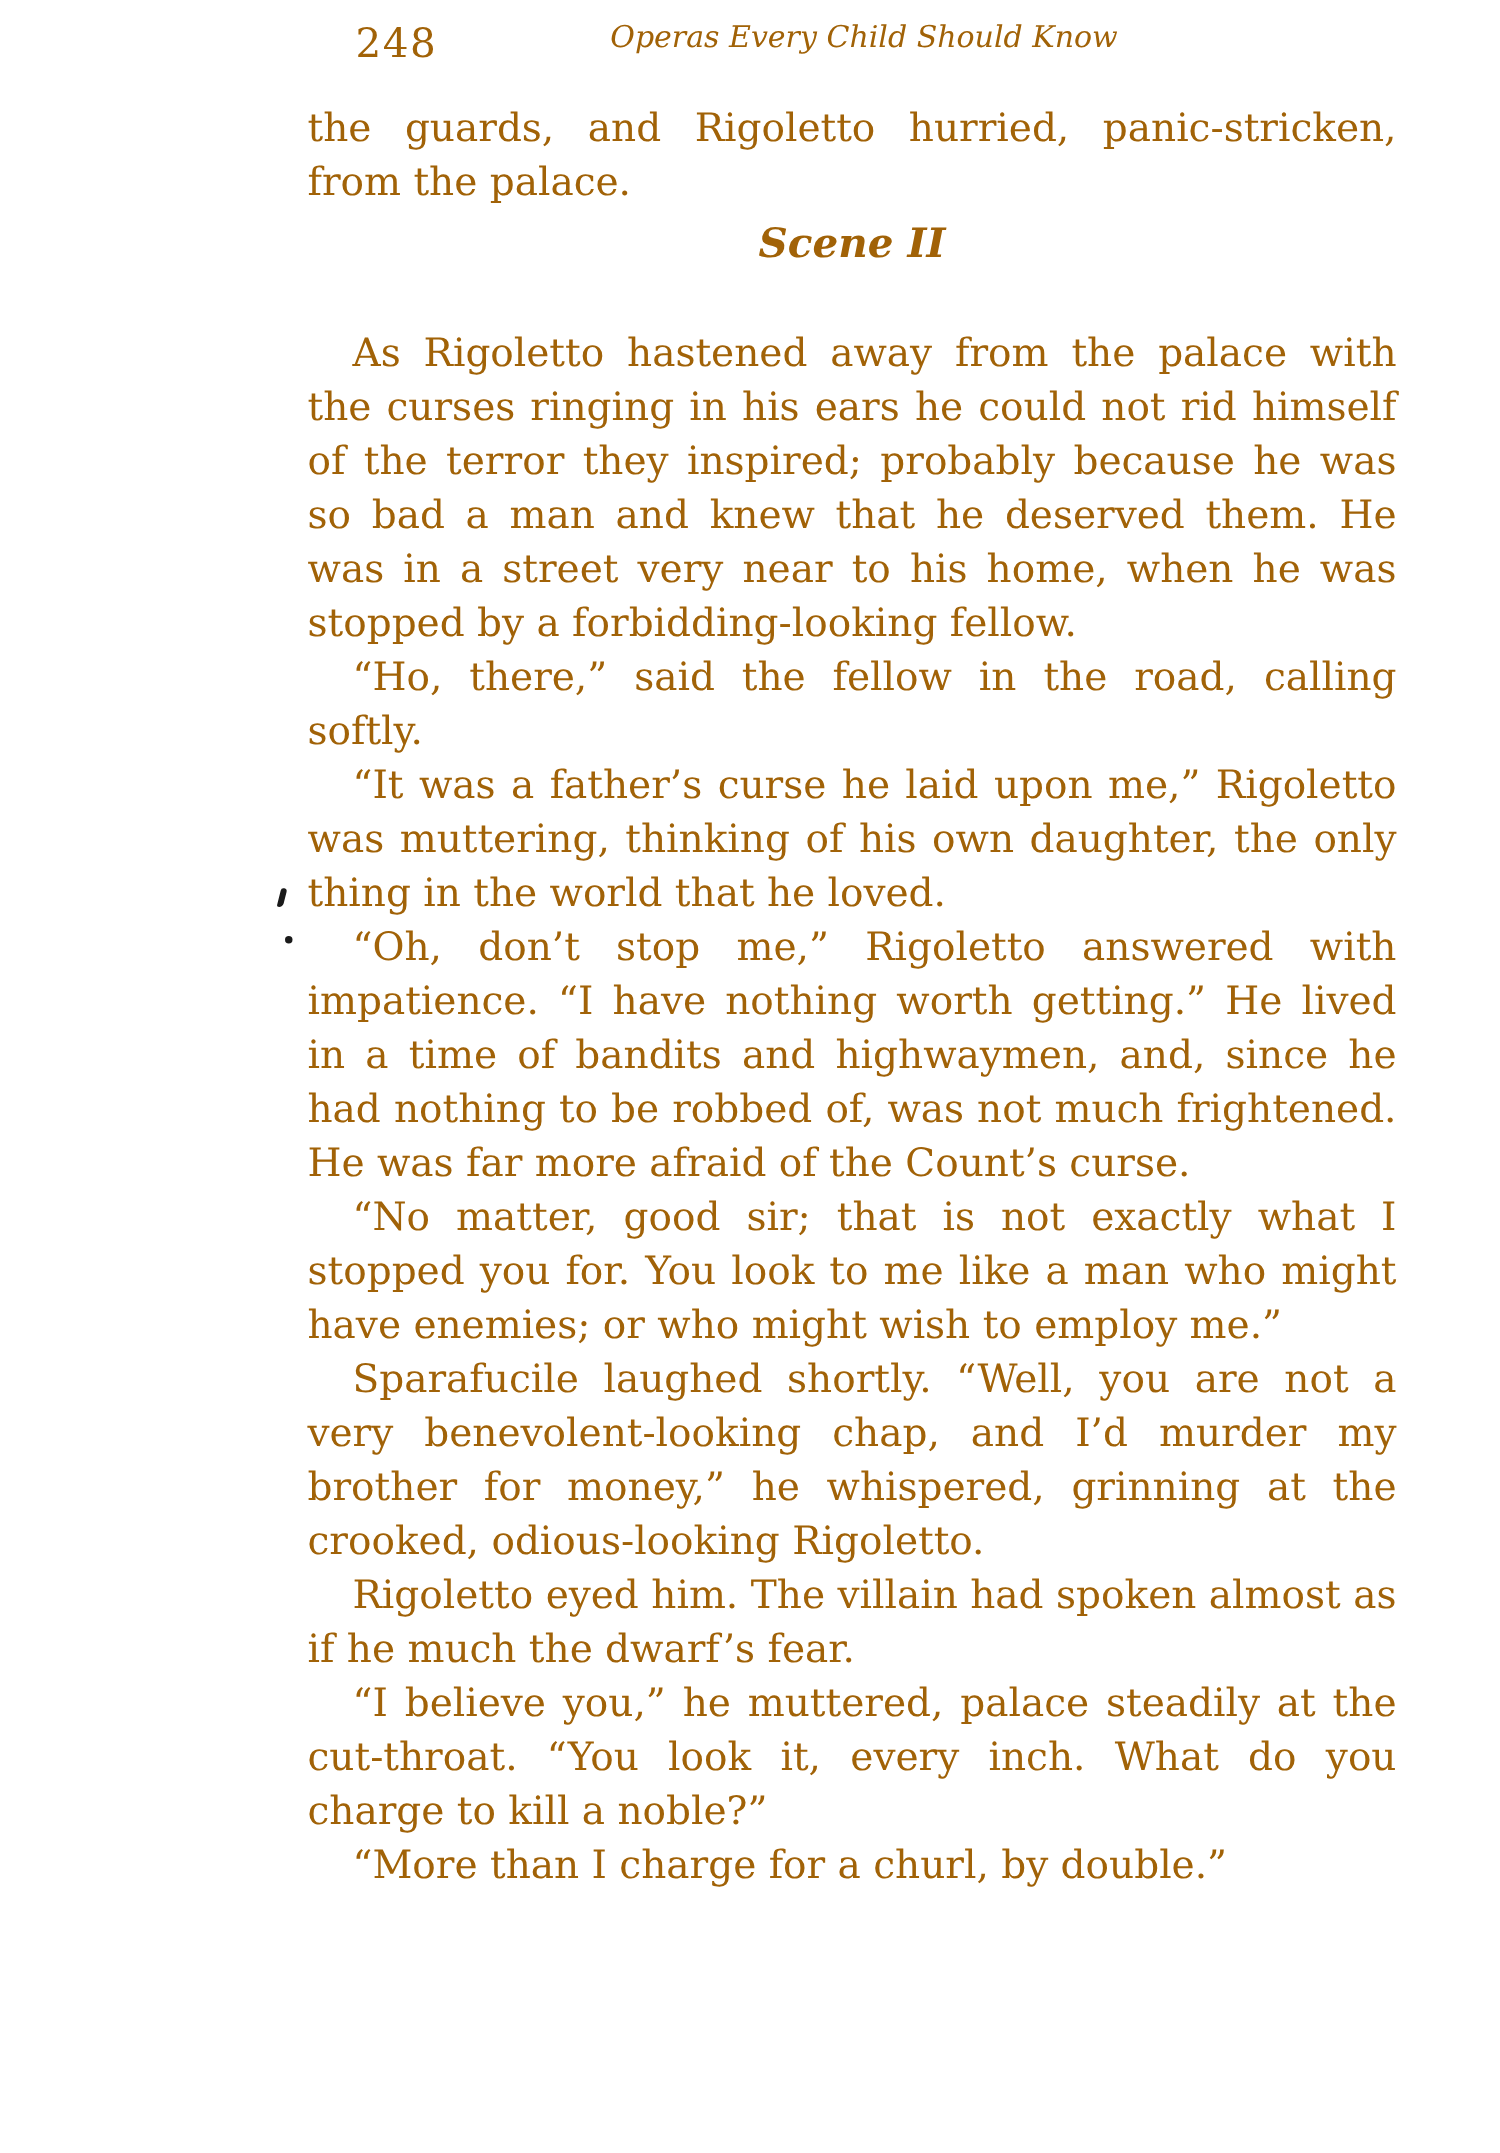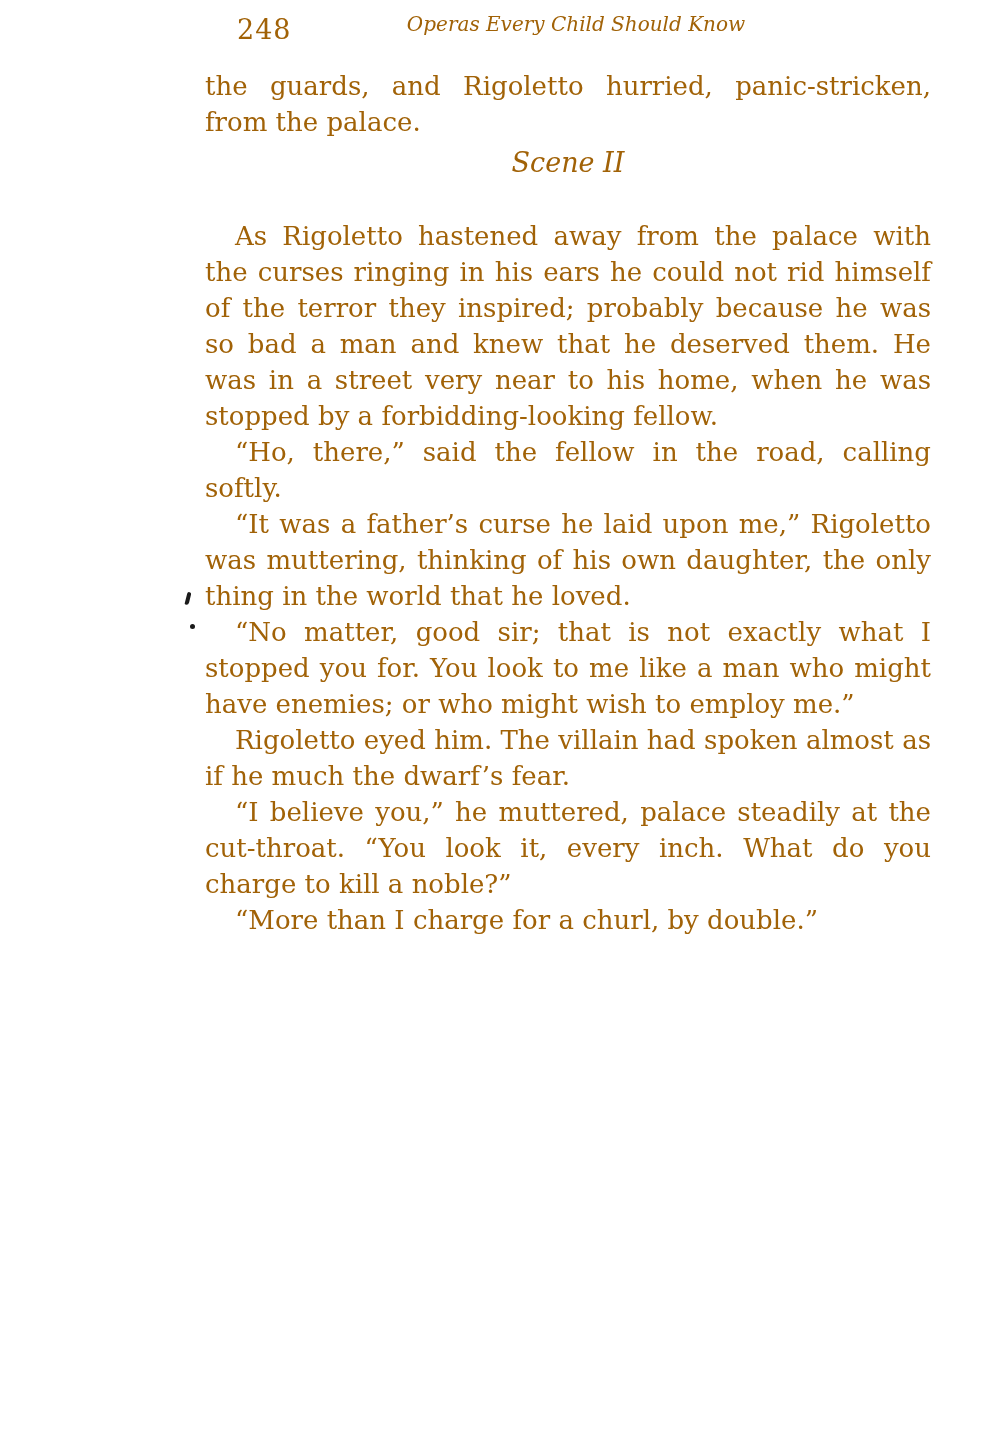--- a/index.html
+++ b/index.html
@@ -44,21 +44,21 @@
     font-size: 26px;
     line-height: 36px;
     text-align: justify;
   }
   .body-text p { margin: 0; }
   .body-text p.indent { text-indent: 30px; }
   .scene-heading {
     margin: 5px 0 37px 0;
     text-align: center;
     font-style: italic;
-    font-weight: normal;
+    font-weight: bold;
     font-size: 27px;
     line-height: 36px;
   }
   
   .speck-comma {
     position: absolute;
     left: 186px;
     top: 592px;
     width: 4px;
     height: 13px;
@@ -85,21 +85,23 @@
     <span class="page-number">248</span>
     <span class="running-title">Operas Every Child Should Know</span>
   </div>
 
   <div class="body-text">
     <p class="noindent">the guards, and Rigoletto hurried, panic-stricken, from the palace.</p>
     <h2 class="scene-heading">Scene II</h2>
     <p class="indent">As Rigoletto hastened away from the palace with the curses ringing in his ears he could not rid himself of the terror they inspired; probably because he was so bad a man and knew that he deserved them.  He was in a street very near to his home, when he was stopped by a forbidding-looking fellow.</p>
     <p class="indent">“Ho, there,” said the fellow in the road, calling softly.</p>
     <p class="indent">“It was a father’s curse he laid upon me,” Rigoletto was muttering, thinking of his own daughter, the only thing in the world that he loved.</p>
+    <p class="indent">“Oh, don’t stop me,” Rigoletto answered with impatience.  “I have nothing worth getting.”  He lived in a time of bandits and highwaymen, and, since he had nothing to be robbed of, was not much frightened.  He was far more afraid of the Count’s curse.</p>
     <p class="indent">“No matter, good sir; that is not exactly what I stopped you for.  You look to me like a man who might have enemies; or who might wish to employ me.”</p>
+    <p class="indent">Sparafucile laughed shortly.  “Well, you are not a very benevolent-looking chap, and I’d murder my brother for money,” he whispered, grinning at the crooked, odious-looking Rigoletto.</p>
     <p class="indent">Rigoletto eyed him.  The villain had spoken almost as if he much the dwarf’s fear.</p>
     <p class="indent">“I believe you,” he muttered, palace steadily at the cut-throat.  “You look it, every inch.  What do you charge to kill a noble?”</p>
     <p class="indent">“More than I charge for a churl, by double.”</p>
   </div>
 
   <div class="speck-comma"></div>
   <div class="speck-dot"></div>
 
 </div>
 

